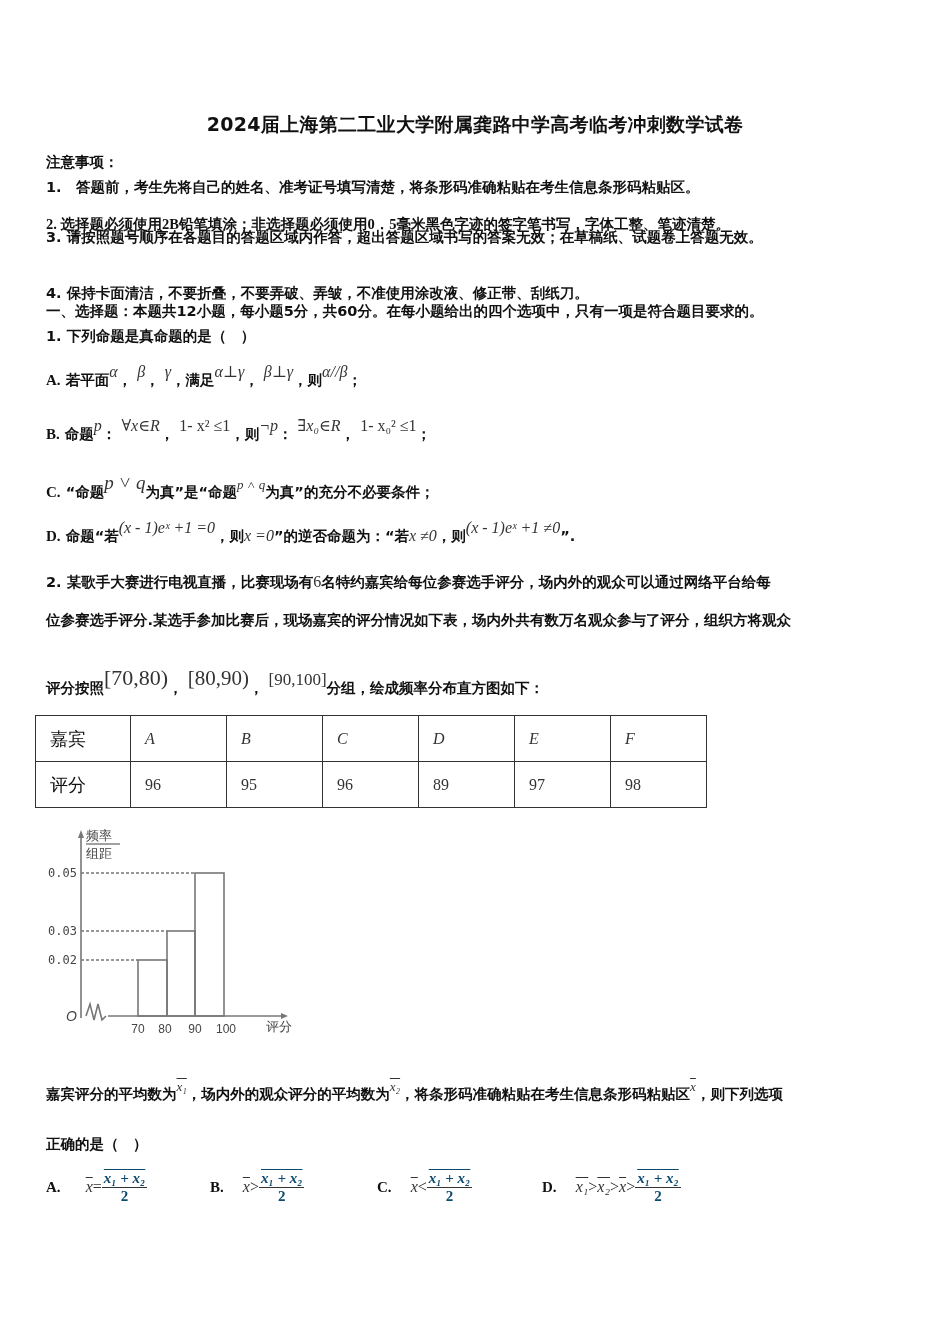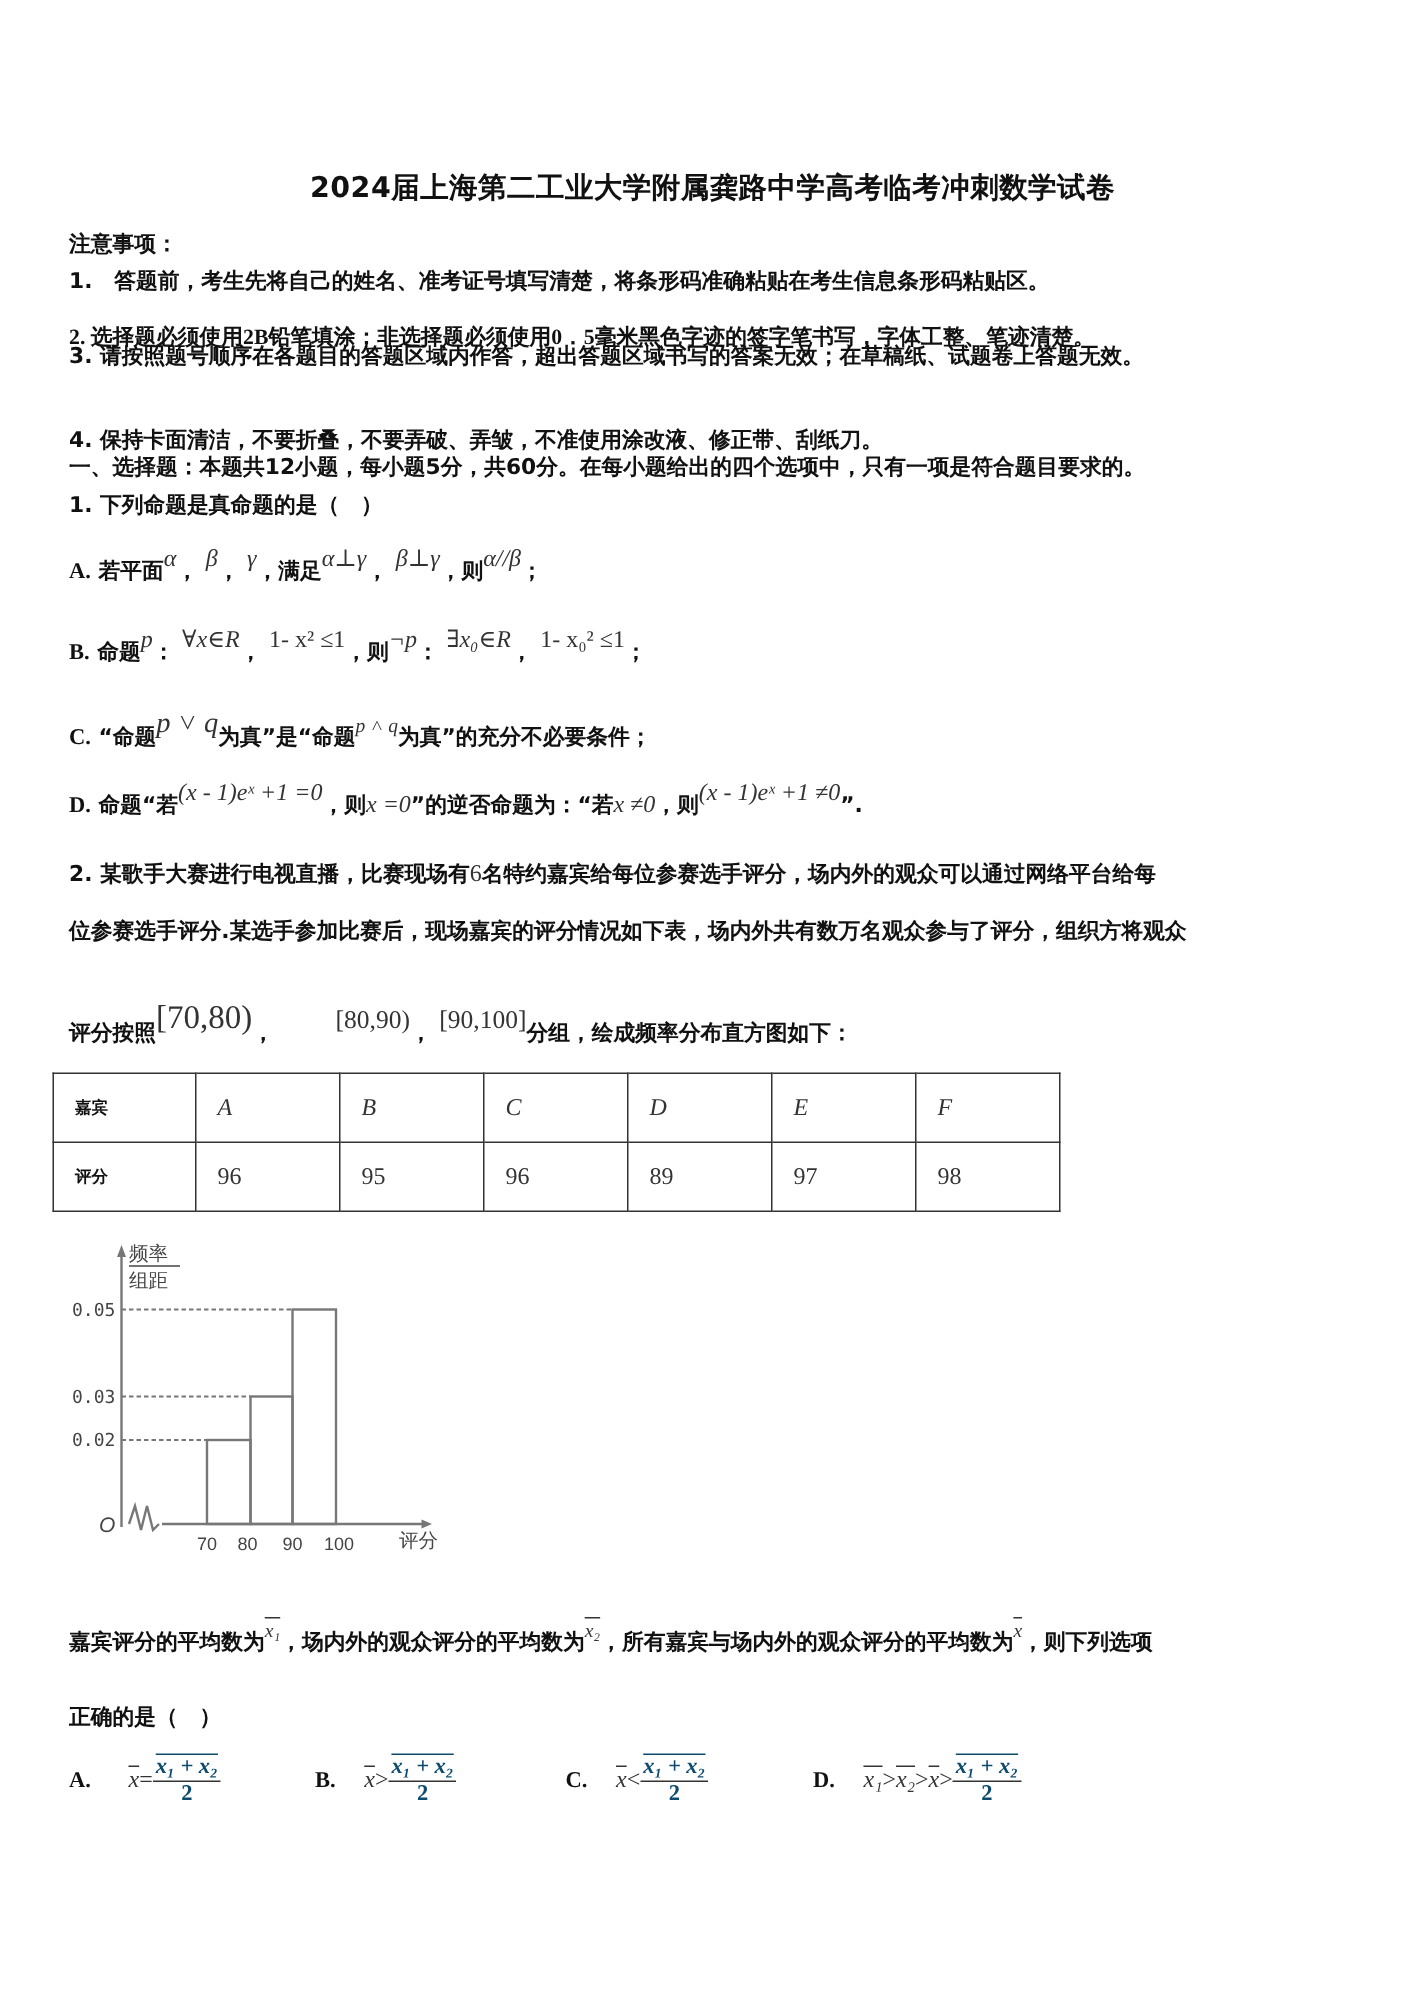--- a/index.html
+++ b/index.html
@@ -8,21 +8,21 @@
   .abs { position:absolute; white-space:nowrap; }
   .title { left:0; width:950px; top:112px; text-align:center; font-size:19px; font-weight:bold; letter-spacing:0.3px; }
   .note { font-size:14.5px; font-weight:bold; left:46px; }
   .q { font-size:14.5px; font-weight:bold; left:46px; }
   .math { font-family:"Liberation Serif", "DejaVu Serif", serif; font-style:italic; font-weight:normal; color:#333; font-size:16px; }
   .mathr { font-family:"Liberation Serif", "DejaVu Serif", serif; font-weight:normal; color:#333; font-size:16px; }
   .sup { position:relative; top:-8px; }
   .opt { font-family:"Liberation Serif", serif; font-weight:bold; font-size:15px; }
   table.scores { position:absolute; left:35px; top:715px; border-collapse:collapse; }
   table.scores td { border:1.5px solid #333; height:45px; padding:0 14px; font-size:16px; vertical-align:middle; }
-  table.scores td.h { width:66px; font-weight:bold; font-size:11px; }
+  table.scores td.h { width:66px; font-weight:normal; font-size:18px; }
   table.scores td.c { width:67px; font-family:"Liberation Serif", serif; color:#333; }
   table.scores td.i { font-style:italic; }
   .frac { display:inline-block; vertical-align:middle; text-align:center; font-family:"Liberation Serif", serif; font-style:italic; color:#0c4a6e; font-size:15px; }
   .frac .num { border-bottom:1px solid #333; padding:0 2px; display:block; }
   .frac .den { display:block; font-style:normal; }
   .ov { text-decoration:overline; }
 </style>
 </head>
 <body>
 
@@ -63,21 +63,21 @@
   <span class="opt">D.</span>
   <span>命题“若</span><span class="math sup">(x - 1)eˣ +1 =0</span><span>，则</span><span class="math">x =0</span><span>”的逆否命题为：“若</span><span class="math">x ≠0</span><span>，则</span><span class="math sup">(x - 1)eˣ +1 ≠0</span><span>”.</span>
 </div>
 
 <div class="abs q" style="top:573px;">
   <span>2. 某歌手大赛进行电视直播，比赛现场有</span><span class="mathr">6</span><span>名特约嘉宾给每位参赛选手评分，场内外的观众可以通过网络平台给每</span>
 </div>
 <div class="abs q" style="top:611px;">位参赛选手评分.某选手参加比赛后，现场嘉宾的评分情况如下表，场内外共有数万名观众参与了评分，组织方将观众</div>
 <div class="abs q" style="top:673px;">
   <span>评分按照</span><span class="mathr sup" style="font-size:22px;">[70,80)</span>，
-  <span class="mathr sup" style="font-size:17px;margin-left:36px;">[80,90)</span>，
+  <span class="mathr sup" style="font-size:21px;">[80,90)</span>，
   <span class="mathr sup" style="font-size:17px;">[90,100]</span><span>分组，绘成频率分布直方图如下：</span>
 </div>
 
 <table class="scores">
   <tbody>
       <tr>
     <td class="h">嘉宾</td>
     <td class="c i">A</td>
     <td class="c i">B</td>
     <td class="c i">C</td>
@@ -129,21 +129,21 @@
     <text x="186" y="213">100</text>
   </g>
   <text x="226" y="211" font-family="DejaVu Sans, sans-serif" font-size="13" fill="#444">评分</text>
   <text x="26" y="201" font-family="Liberation Sans, sans-serif" font-style="italic" font-size="14" fill="#444">O</text>
   <text x="46" y="20" font-family="DejaVu Sans, sans-serif" font-size="13" fill="#444">频率</text>
   <line x1="46" y1="24" x2="80" y2="24" stroke="#444" stroke-width="1"></line>
   <text x="46" y="38" font-family="DejaVu Sans, sans-serif" font-size="13" fill="#444">组距</text>
 </svg>
 
 <div class="abs q" style="top:1085px;">
-  <span>嘉宾评分的平均数为</span><span class="math sup ov" style="font-size:13px;">x₁</span><span>，场内外的观众评分的平均数为</span><span class="math sup ov" style="font-size:13px;">x₂</span><span>，所有嘉宾与场内外的观众评分的平均数为</span><span class="math sup ov" style="font-size:13px;">x</span><span>，则下列选项</span>
+  <span>嘉宾评分的平均数为</span><span class="math sup ov" style="font-size:13px;">x₁</span><span>，场内外的观众评分的平均数为</span><span class="math sup ov" style="font-size:13px;">x₂</span><span>，将条形码准确粘贴在考生信息条形码粘贴区</span><span class="math sup ov" style="font-size:13px;">x</span><span>，则下列选项</span>
 </div>
 <div class="abs q" style="top:1135px;">正确的是（　）</div>
 
 <div class="abs q" style="top:1170px; left:46px;">
   <span class="opt">A.</span>
   <span class="math ov" style="margin-left:20px;">x</span><span class="mathr">=</span><span class="frac"><span class="num ov">x₁ + x₂</span><span class="den">2</span></span>
 </div>
 <div class="abs q" style="top:1170px; left:210px;">
   <span class="opt">B.</span>
   <span class="math ov" style="margin-left:14px;">x</span><span class="mathr">&gt;</span><span class="frac"><span class="num ov">x₁ + x₂</span><span class="den">2</span></span>

